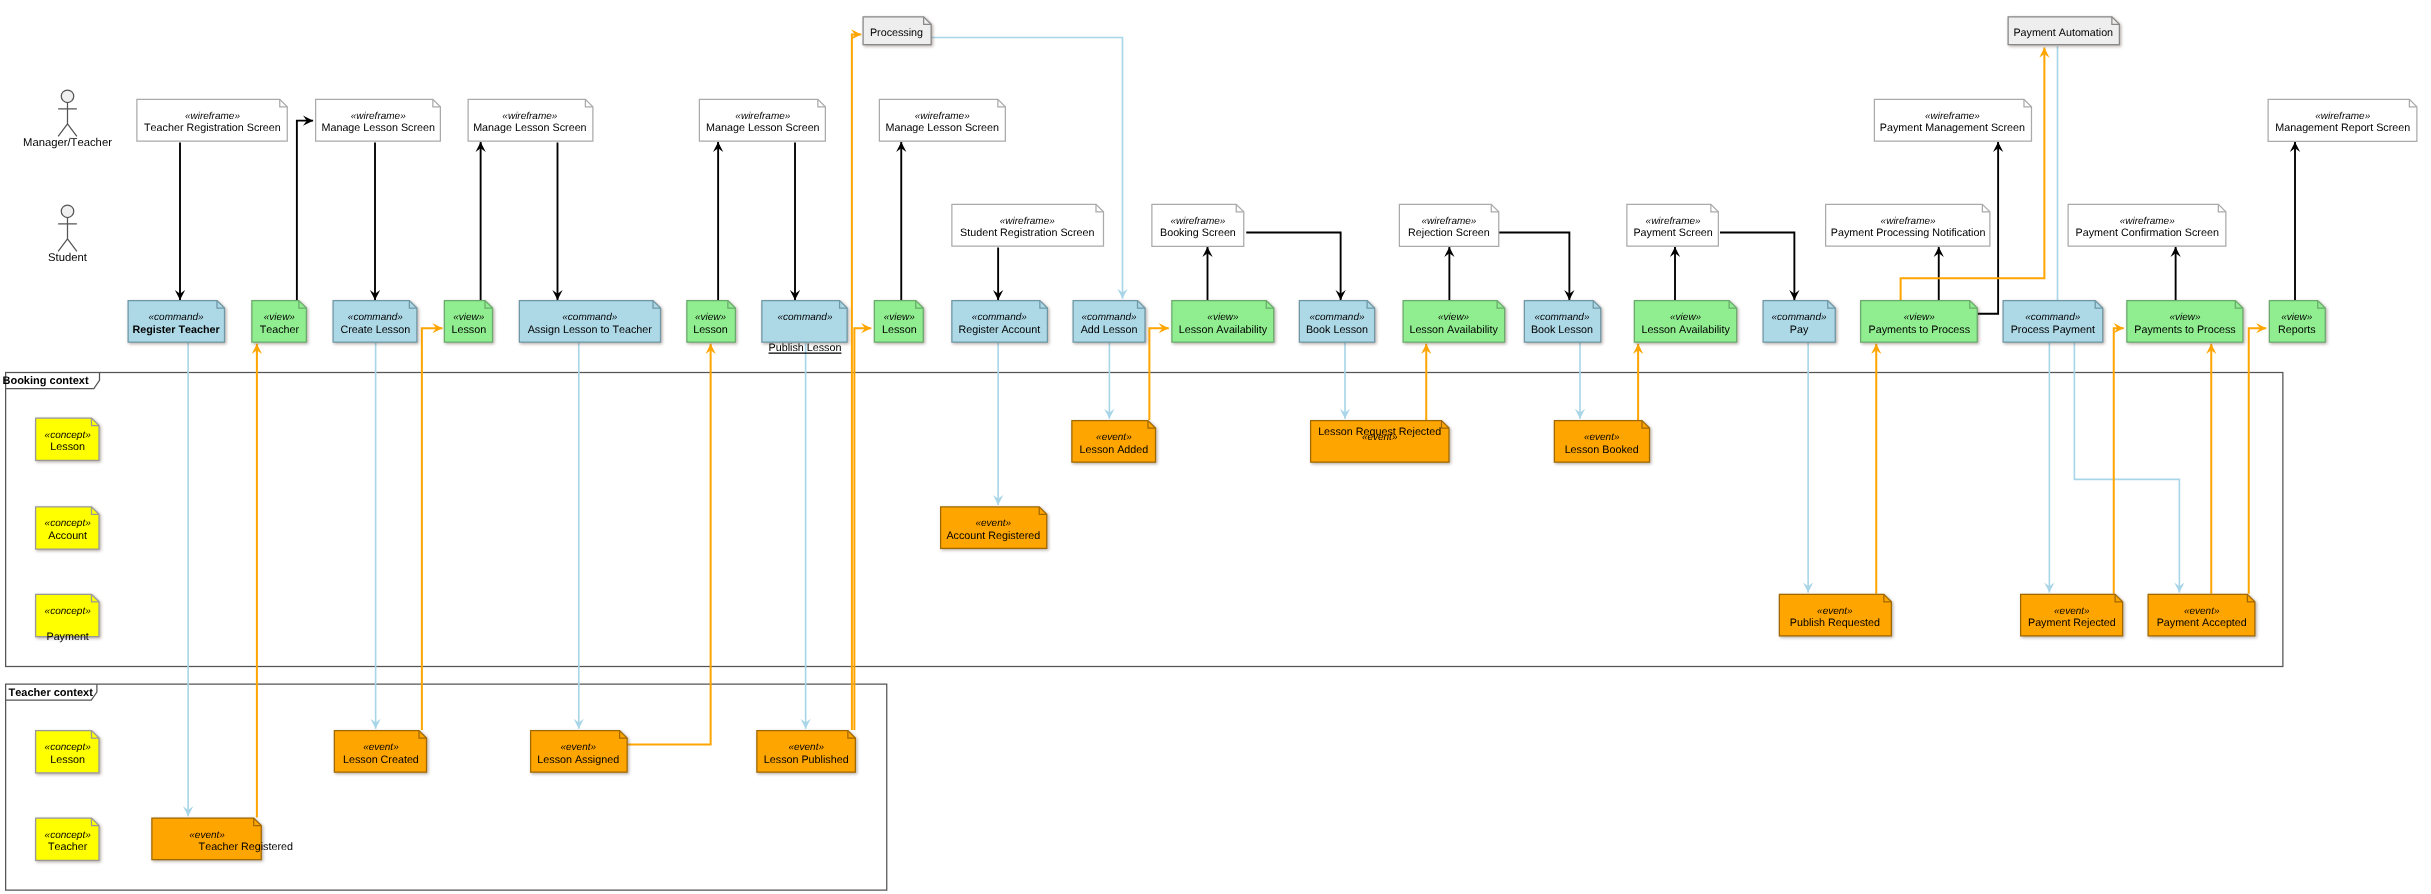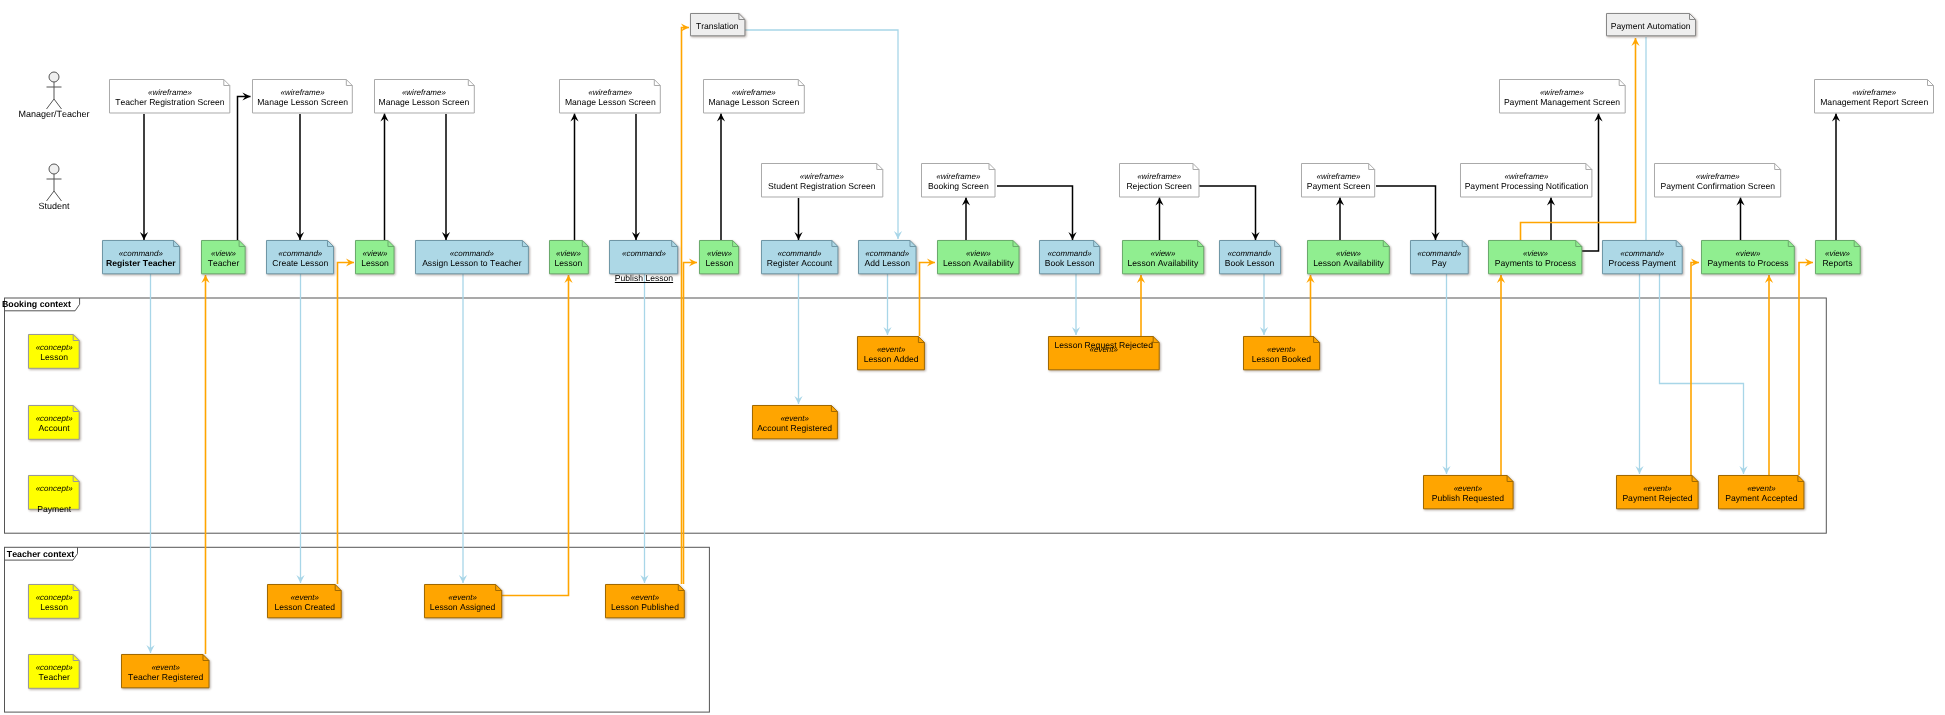--- a/index.html
+++ b/index.html
@@ -618,21 +618,21 @@
       </div>
     </div>
     <div class="node" style="left: 689.5px; top: 13px; width: 55.4px; height: 23.3px;">
       <svg class="nbody" viewBox="0 0 59.4 27.3" width="59.4" height="27.3">
         <g filter="drop-shadow(1.4px 1.4px 1.1px rgba(90,70,60,0.45))">
           <path d="M0.5,0.5 L48.9,0.5 L54.9,6.5 L54.9,22.8 L0.5,22.8 Z" fill="#EEEEEE" stroke="#888888" stroke-width="1" stroke-linejoin="miter"></path>
           <path d="M48.9,0.5 L48.9,6.5 L54.9,6.5" fill="none" stroke="#888888" stroke-width="1"></path>
         </g>
       </svg>
       <div class="ntext">
-        <div class="lbl" style="top: 7.65px;">Translation</div>
+        <div class="lbl" style="top: 7.65px;">Processing</div>
       </div>
     </div>
     <div class="node" style="left: 1605.6px; top: 13px; width: 90px; height: 23.3px;">
       <svg class="nbody" viewBox="0 0 94 27.3" width="94" height="27.3">
         <g filter="drop-shadow(1.4px 1.4px 1.1px rgba(90,70,60,0.45))">
           <path d="M0.5,0.5 L83.5,0.5 L89.5,6.5 L89.5,22.8 L0.5,22.8 Z" fill="#EEEEEE" stroke="#888888" stroke-width="1" stroke-linejoin="miter"></path>
           <path d="M83.5,0.5 L83.5,6.5 L89.5,6.5" fill="none" stroke="#888888" stroke-width="1"></path>
         </g>
       </svg>
       <div class="ntext">
@@ -761,21 +761,21 @@
     </div>
     <div class="node" style="left: 121.4px; top: 654px; width: 88.5px; height: 34.3px;">
       <svg class="nbody" viewBox="0 0 92.5 38.3" width="92.5" height="38.3">
         <g filter="drop-shadow(1.4px 1.4px 1.1px rgba(90,70,60,0.45))">
           <path d="M0.5,0.5 L82,0.5 L88,6.5 L88,33.8 L0.5,33.8 Z" fill="#FFA500" stroke="#a06800" stroke-width="1" stroke-linejoin="miter"></path>
           <path d="M82,0.5 L82,6.5 L88,6.5" fill="none" stroke="#a06800" stroke-width="1"></path>
         </g>
       </svg>
       <div class="ntext">
         <div class="stereo" style="top: 8.75px;">«event»</div>
-        <div class="lbl" style="top: 17.75px;">Teacher Registered</div>
+        <div class="lbl" style="top: 17.75px; padding-left: 31px;">Teacher Registered</div>
       </div>
     </div>
     <div class="node" style="left: 28.3px; top: 334px; width: 51.7px; height: 34.8px;">
       <svg class="nbody" viewBox="0 0 55.7 38.8" width="55.7" height="38.8">
         <g filter="drop-shadow(1.4px 1.4px 1.1px rgba(90,70,60,0.45))">
           <path d="M0.5,0.5 L45.2,0.5 L51.2,6.5 L51.2,34.3 L0.5,34.3 Z" fill="#FFFF00" stroke="#999999" stroke-width="1" stroke-linejoin="miter"></path>
           <path d="M45.2,0.5 L45.2,6.5 L51.2,6.5" fill="none" stroke="#999999" stroke-width="1"></path>
         </g>
       </svg>
       <div class="ntext">

